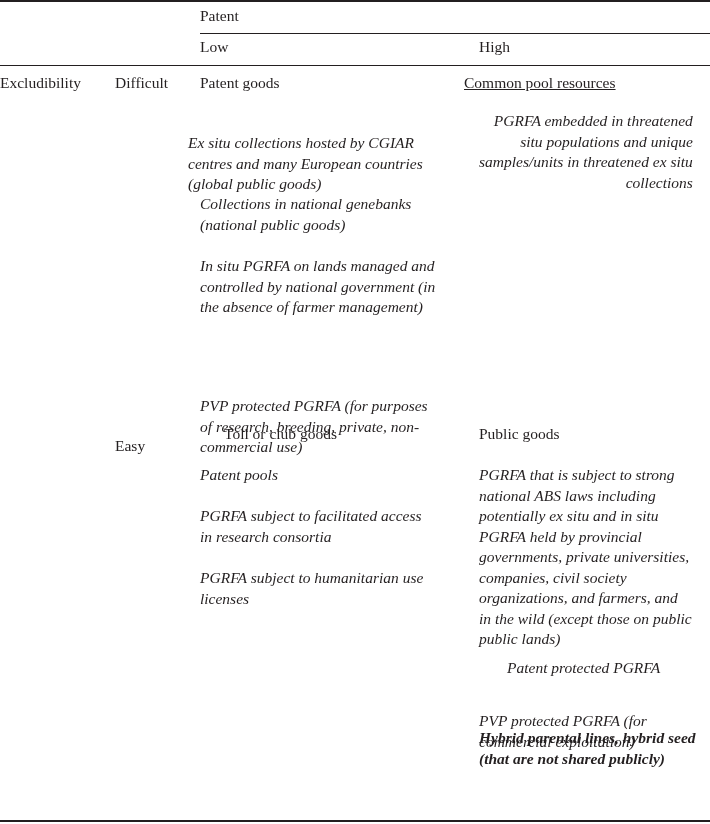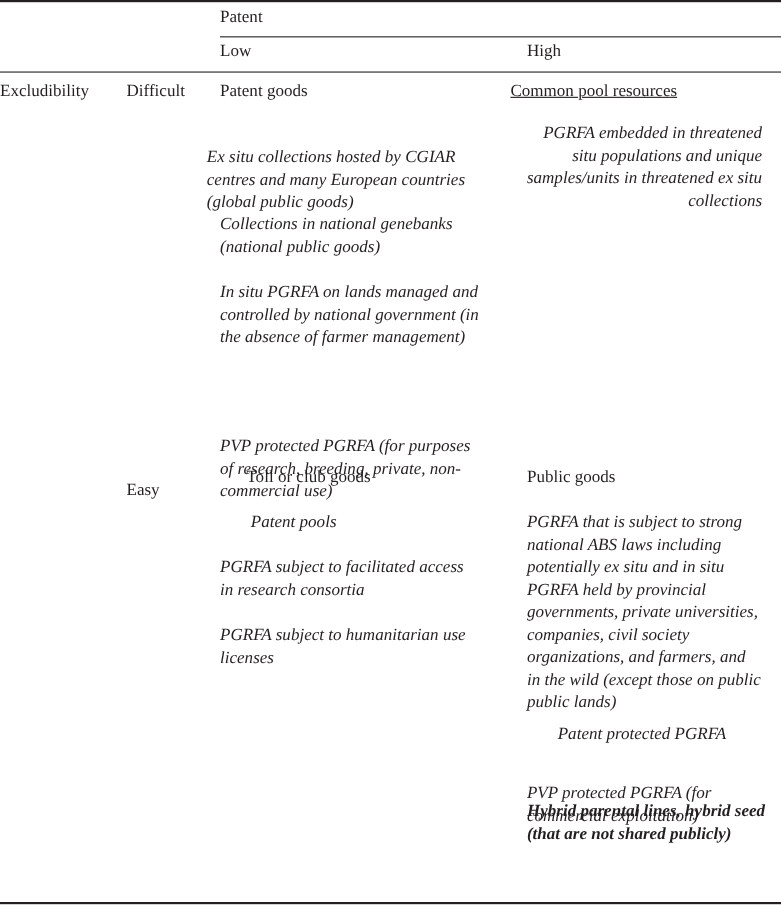--- a/index.html
+++ b/index.html
@@ -42,21 +42,21 @@
 commercial use)</div>
 
   <div class="txt" style="left:464px; top:73px;text-decoration:underline;">Common pool resources</div>
   <div class="para" style="left:479px; top:111px;text-align:right;">PGRFA embedded in threatened
 situ populations and unique
 samples/units in threatened ex situ
 collections</div>
 
   <div class="txt" style="left:115px; top:436px;text-align:right;">Easy</div>
   <div class="txt" style="left:200px; top:424px;margin-left:24px;">Toll or club goods</div>
-  <div class="para" style="left:200px; top:465px;margin-left:28px;">Patent pools</div>
+  <div class="para" style="left:200px; top:465px;">Patent pools</div>
   <div class="para" style="left:200px; top:506px;">PGRFA subject to facilitated access
 in research consortia</div>
   <div class="para" style="left:200px; top:568px;">PGRFA subject to humanitarian use
 licenses</div>
 
   <div class="txt" style="left:479px; top:424px;">Public goods</div>
   <div class="para" style="left:479px; top:465px;">PGRFA that is subject to strong
 national ABS laws including
 potentially ex situ and in situ
 PGRFA held by provincial

